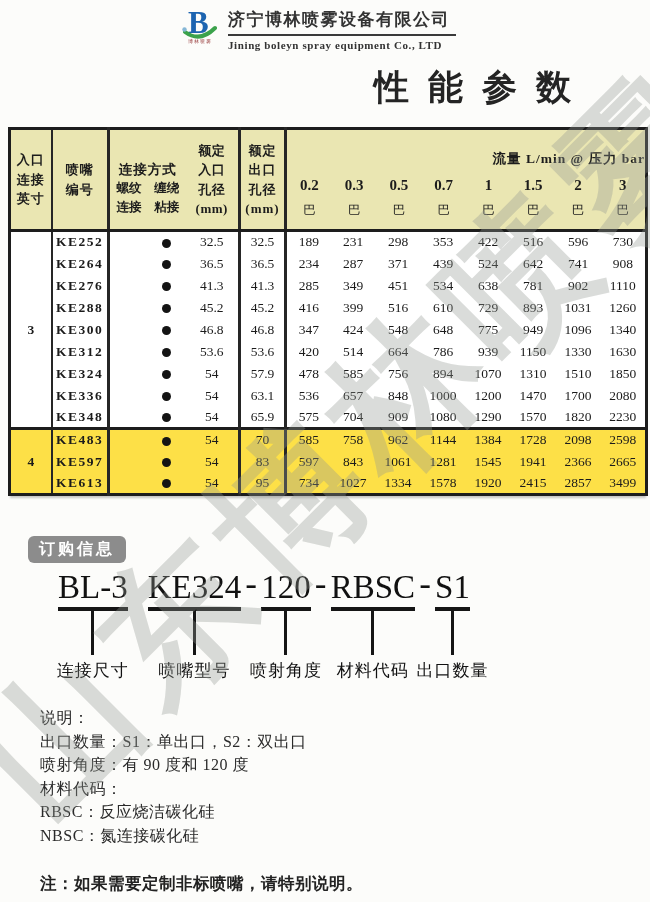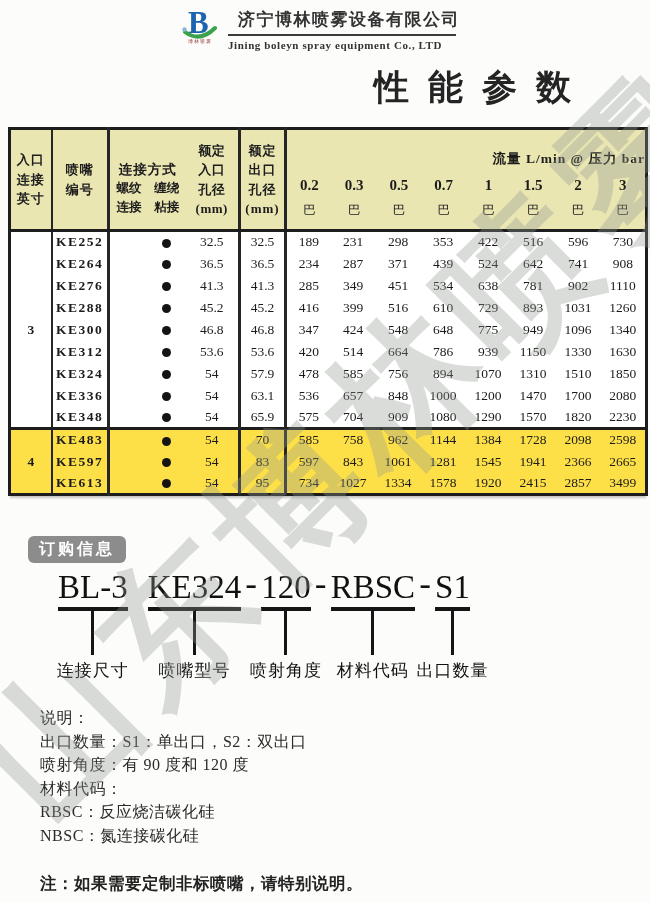--- a/index.html
+++ b/index.html
@@ -4,21 +4,21 @@
 <style>
   html,body{margin:0;padding:0;background:#ffffff;}
   .page{position:relative;width:650px;height:902px;background:#fcfcfa;overflow:hidden;
         font-family:"Liberation Serif","DejaVu Serif",serif;color:#1b1b1b;}
 
   
   .logo{position:absolute;left:179px;top:5px;width:42px;height:36px;}
   .logo-caption{position:absolute;left:177px;top:39px;width:46px;text-align:center;
         font-size:5px;color:#9c4343;letter-spacing:1px;line-height:6px;}
   .company{position:absolute;left:228px;top:8px;width:230px;}
-  .company-cn{font-size:17px;font-weight:bold;letter-spacing:1.5px;white-space:nowrap;color:#333;margin-left:10px;}
+  .company-cn{font-size:17px;font-weight:bold;letter-spacing:1.5px;white-space:nowrap;color:#333;}
   .company-rule{height:2px;background:#3a3a3a;margin:3px 0 3px 0;width:228px;}
   .company-en{font-size:11px;font-weight:bold;letter-spacing:0.6px;white-space:nowrap;color:#333;}
 
   .page-title{position:absolute;top:64px;left:0;width:590px;text-align:right;
         font-family:"Liberation Sans","DejaVu Sans",sans-serif;
         font-size:35px;font-weight:bold;letter-spacing:19px;text-indent:19px;color:#242424;}
 
   
   .spec{position:absolute;left:8px;top:127px;width:637px;border-collapse:collapse;table-layout:fixed;
         background:#fff;border:3px solid #1d1d1d;

